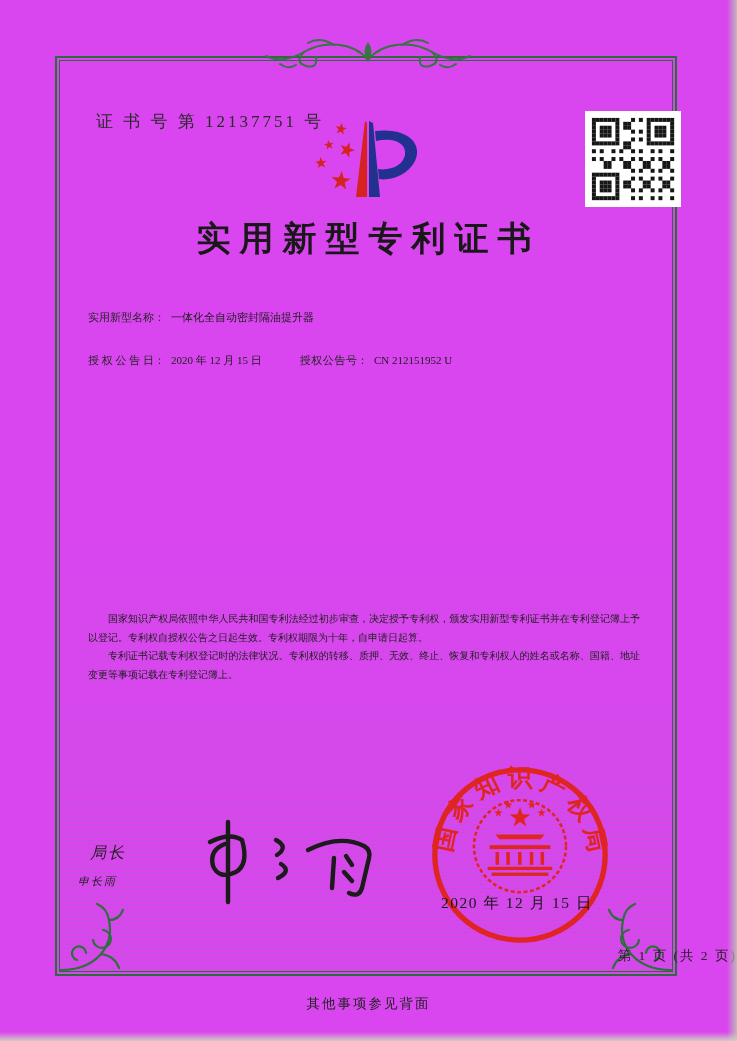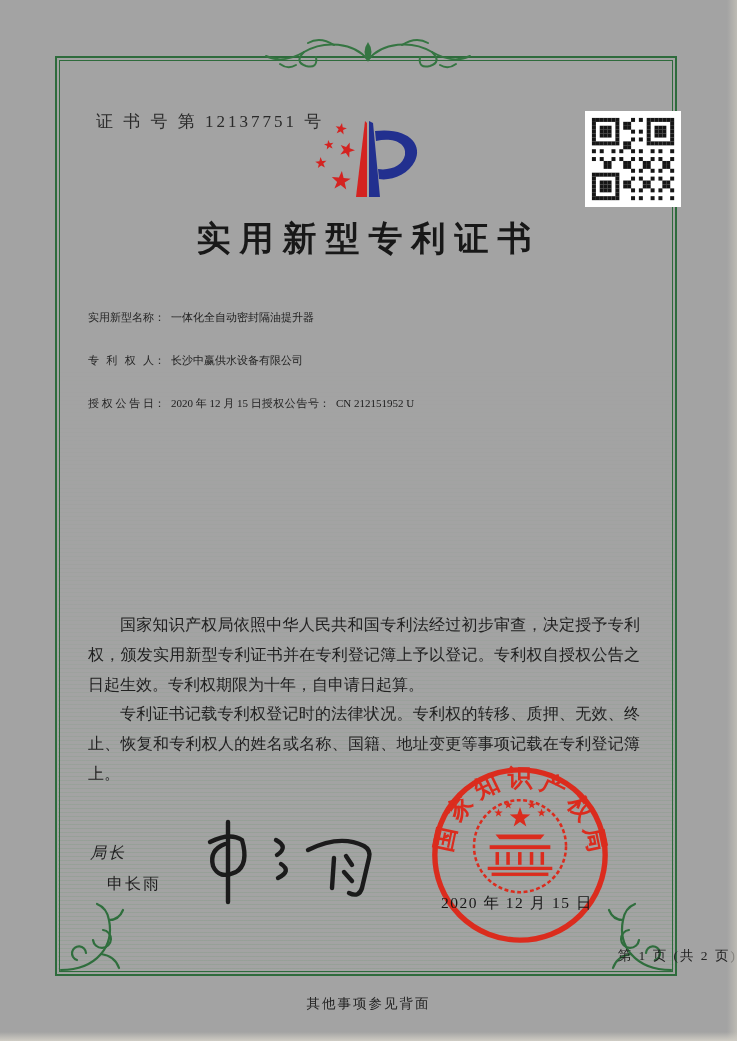--- a/index.html
+++ b/index.html
@@ -1,19 +1,19 @@
 <!DOCTYPE html>
 <html><head>
 <meta charset="utf-8">
 <style>
   html,body{margin:0;padding:0;background:#ffffff;}
   .page{
     position:relative;
     width:737px;height:1041px;
-    background:#a3a3a3;
+    background:#d946ef;
     overflow:hidden;
     font-family:"Liberation Serif","DejaVu Serif",serif;
     color:#1f1f1f;
   }
   
   .edge-right{position:absolute;top:0;right:0;width:10px;height:100%;
     background:linear-gradient(to right,rgba(180,178,170,0),#bdbbb4);}
   .edge-bottom{position:absolute;bottom:0;left:0;width:100%;height:9px;
     background:linear-gradient(to bottom,rgba(190,188,180,0),#cfccc3);}
 
@@ -50,30 +50,30 @@
   }
 
   .fields{position:absolute;left:88px;top:310px;width:560px;font-size:11px;}
   .field-row{height:22px;margin-bottom:21px;white-space:nowrap;}
   .f-label{
     display:inline-block;width:6em;text-align:justify;text-align-last:justify;
     -moz-text-align-last:justify;color:#262626;
   }
   .f-colon{display:inline-block;margin-right:6px;color:#262626;}
   .f-value{color:#1d1d1d;}
-  .pair2{}
+  .pair2{margin-left:38px;}
 
   .paragraphs{
     position:absolute;left:88px;top:610px;width:552px;
-    font-size:16px;line-height:1.86;text-align:justify;color:#212121;
+    font-size:10px;line-height:1.86;text-align:justify;color:#212121;
   }
   .paragraphs p{margin:0;text-indent:2em;}
 
   .signer-role{position:absolute;left:90px;top:843px;font-size:16px;letter-spacing:2px;font-style:italic;}
-  .signer-name{position:absolute;left:107px;top:874px;font-size:16px;letter-spacing:2px;}
+  .signer-name{position:absolute;left:78px;top:874px;font-size:11px;letter-spacing:2px;font-style:italic;}
   .signature{position:absolute;left:188px;top:816px;}
 
   .seal{position:absolute;left:427px;top:762px;opacity:.93;}
   .seal-date{
     position:absolute;left:441px;top:893px;font-size:15.5px;letter-spacing:1.5px;
     color:#161616;z-index:6;
   }
 
   .page-num{position:absolute;left:0;top:947px;width:737px;text-align:right;font-size:13.5px;letter-spacing:2px;color:#222;}
   .footer-note{position:absolute;left:0;top:995px;width:737px;text-align:center;font-size:13.5px;letter-spacing:2px;color:#222;}
@@ -317,23 +317,20 @@
       <rect x="82.17391304347827" y="82.17391304347827" width="3.991304347826087" height="3.991304347826087" fill="#161616"></rect>
     </svg>
 
   <div class="title">实用新型专利证书</div>
 
   <div class="fields">
     <div class="field-row">
       <span class="f-label">实用新型名称</span><span class="f-colon">：</span><span class="f-value">一体化全自动密封隔油提升器</span>
     </div>
     <div class="field-row">
-      <span class="f-label">专利权人</span><span class="f-colon">：</span><span class="f-value">长沙中赢供水设备有限公司</span>
-    </div>
-    <div class="field-row">
       <span class="f-label">授权公告日</span><span class="f-colon">：</span><span class="f-value">2020 年 12 月 15 日</span><span class="f-label pair2" style="width:5.2em">授权公告号</span><span class="f-colon">：</span><span class="f-value">CN 212151952 U</span>
     </div>
   </div>
 
   <div class="paragraphs">
     <p>国家知识产权局依照中华人民共和国专利法经过初步审查，决定授予专利权，颁发实用新型专利证书并在专利登记簿上予以登记。专利权自授权公告之日起生效。专利权期限为十年，自申请日起算。</p>
     <p>专利证书记载专利权登记时的法律状况。专利权的转移、质押、无效、终止、恢复和专利权人的姓名或名称、国籍、地址变更等事项记载在专利登记簿上。</p>
   </div>
 
   <div class="signer-role">局长</div>

